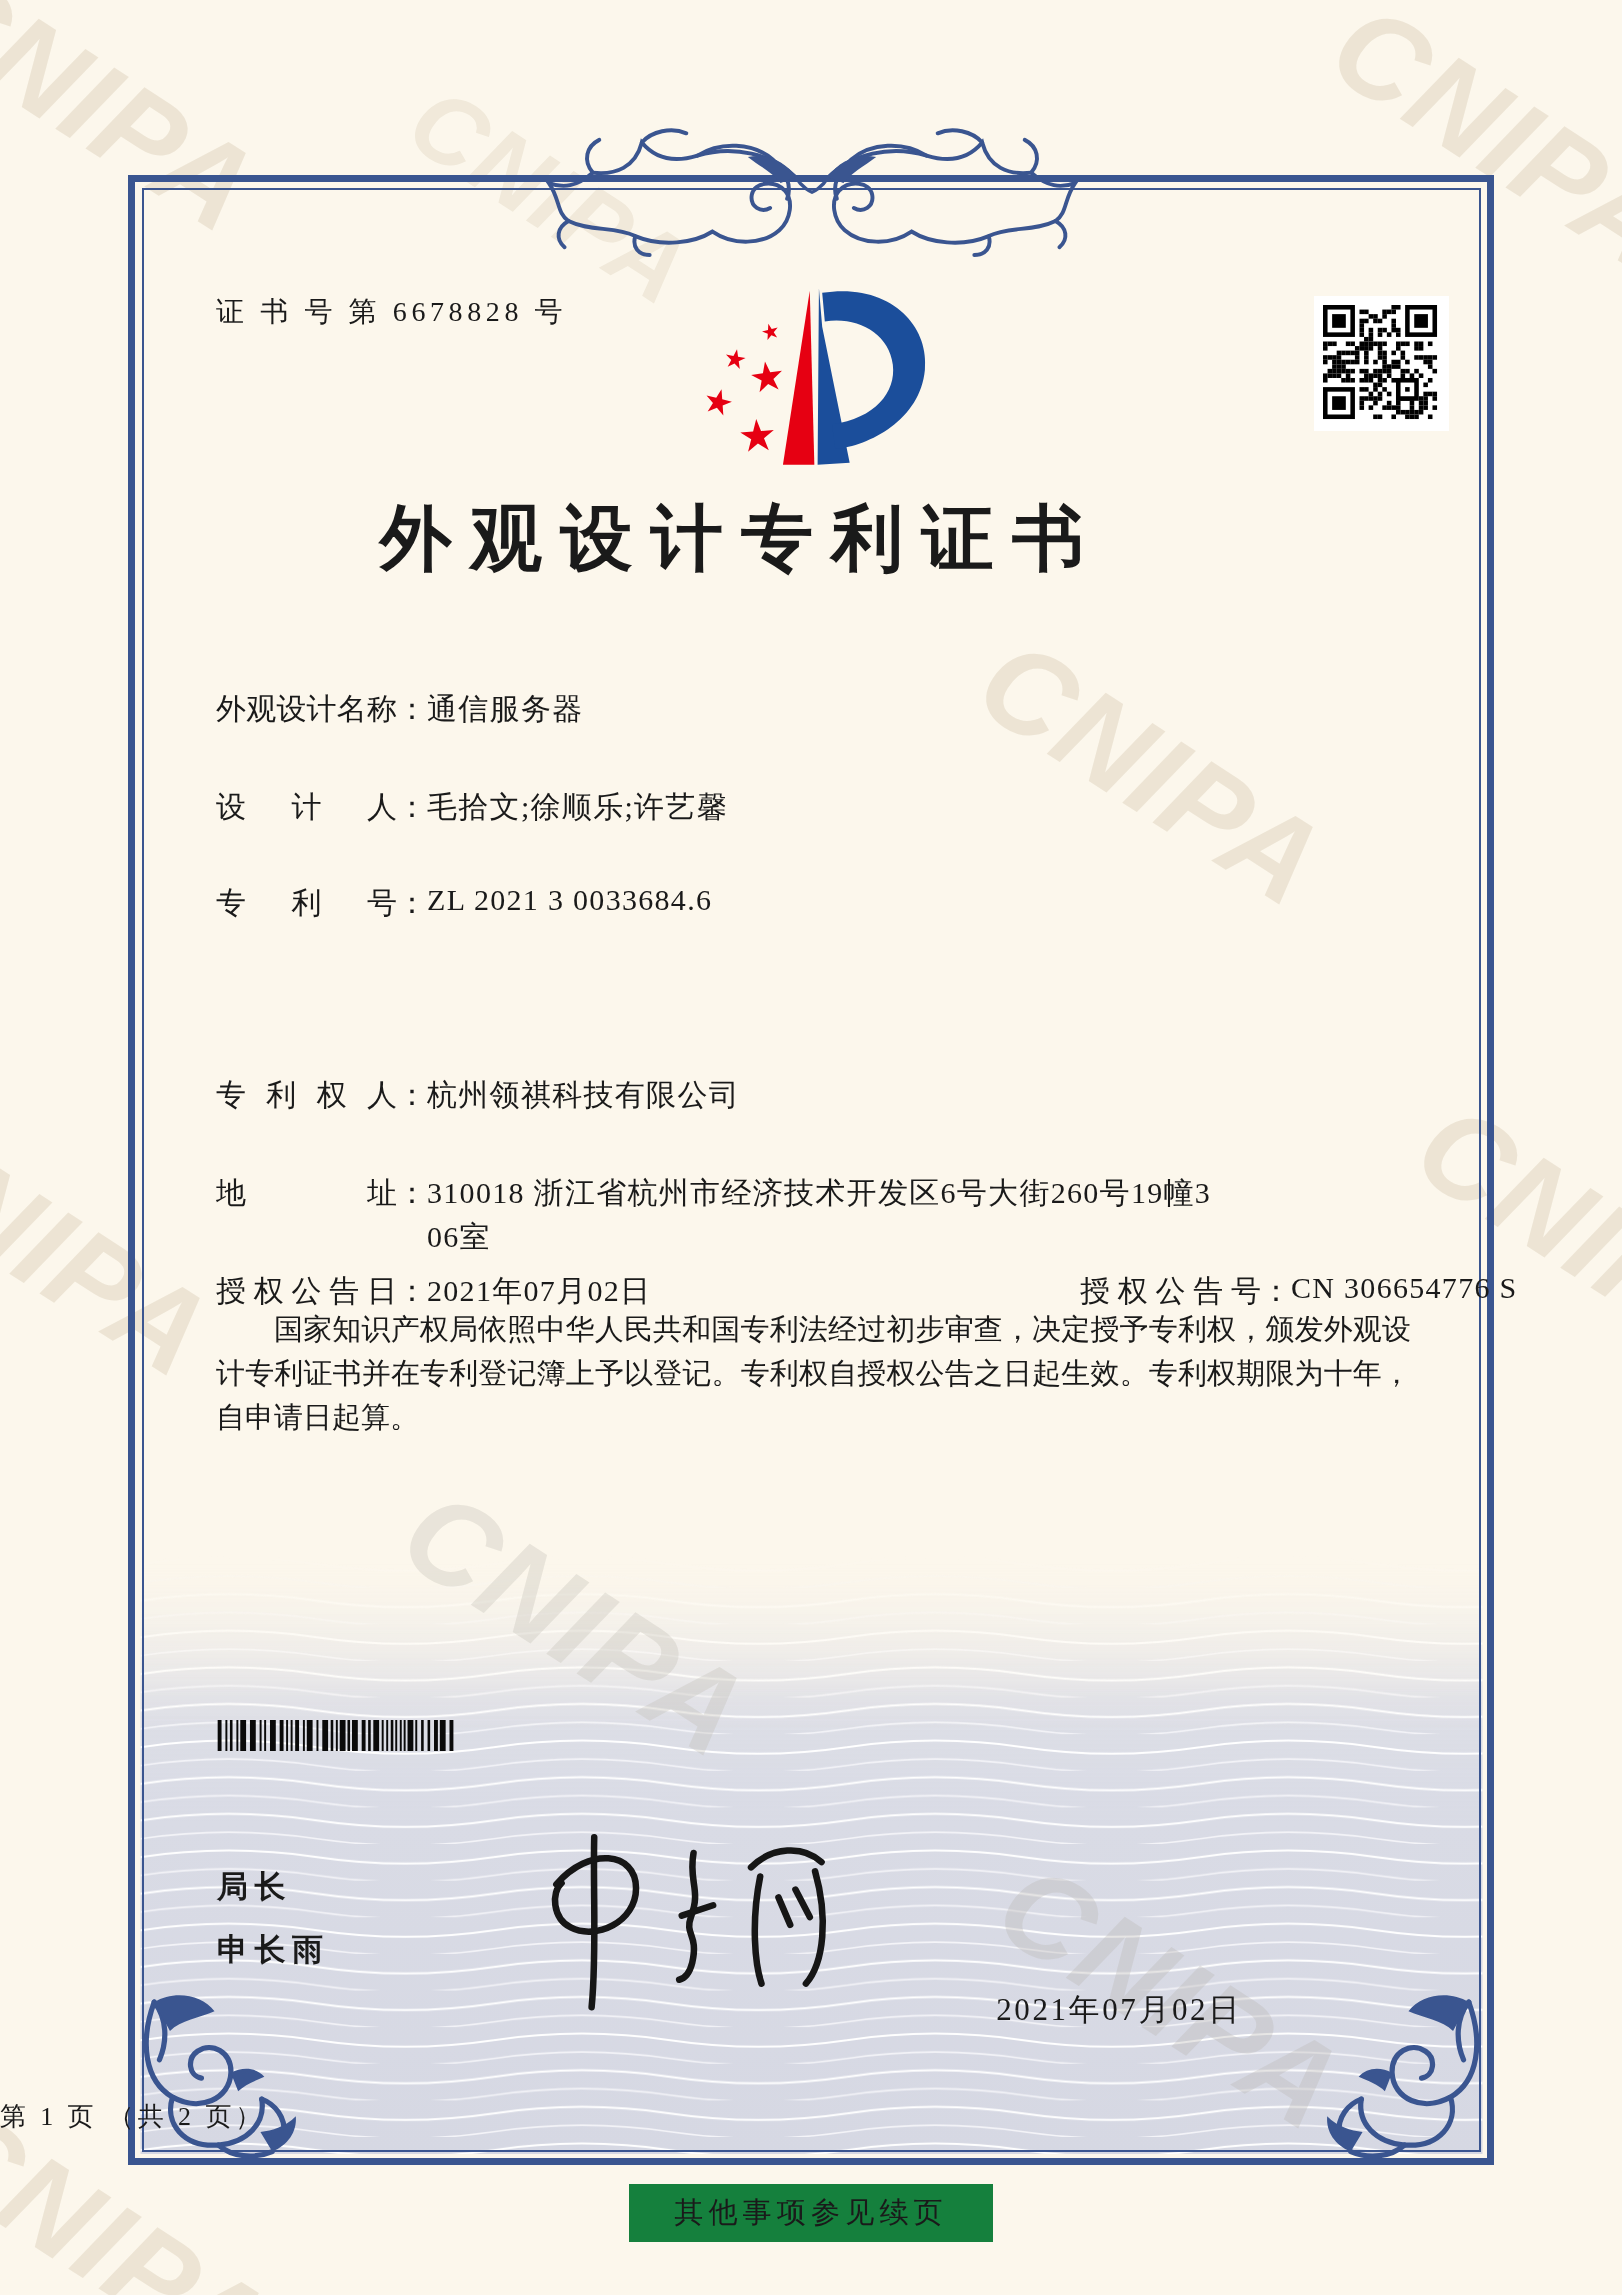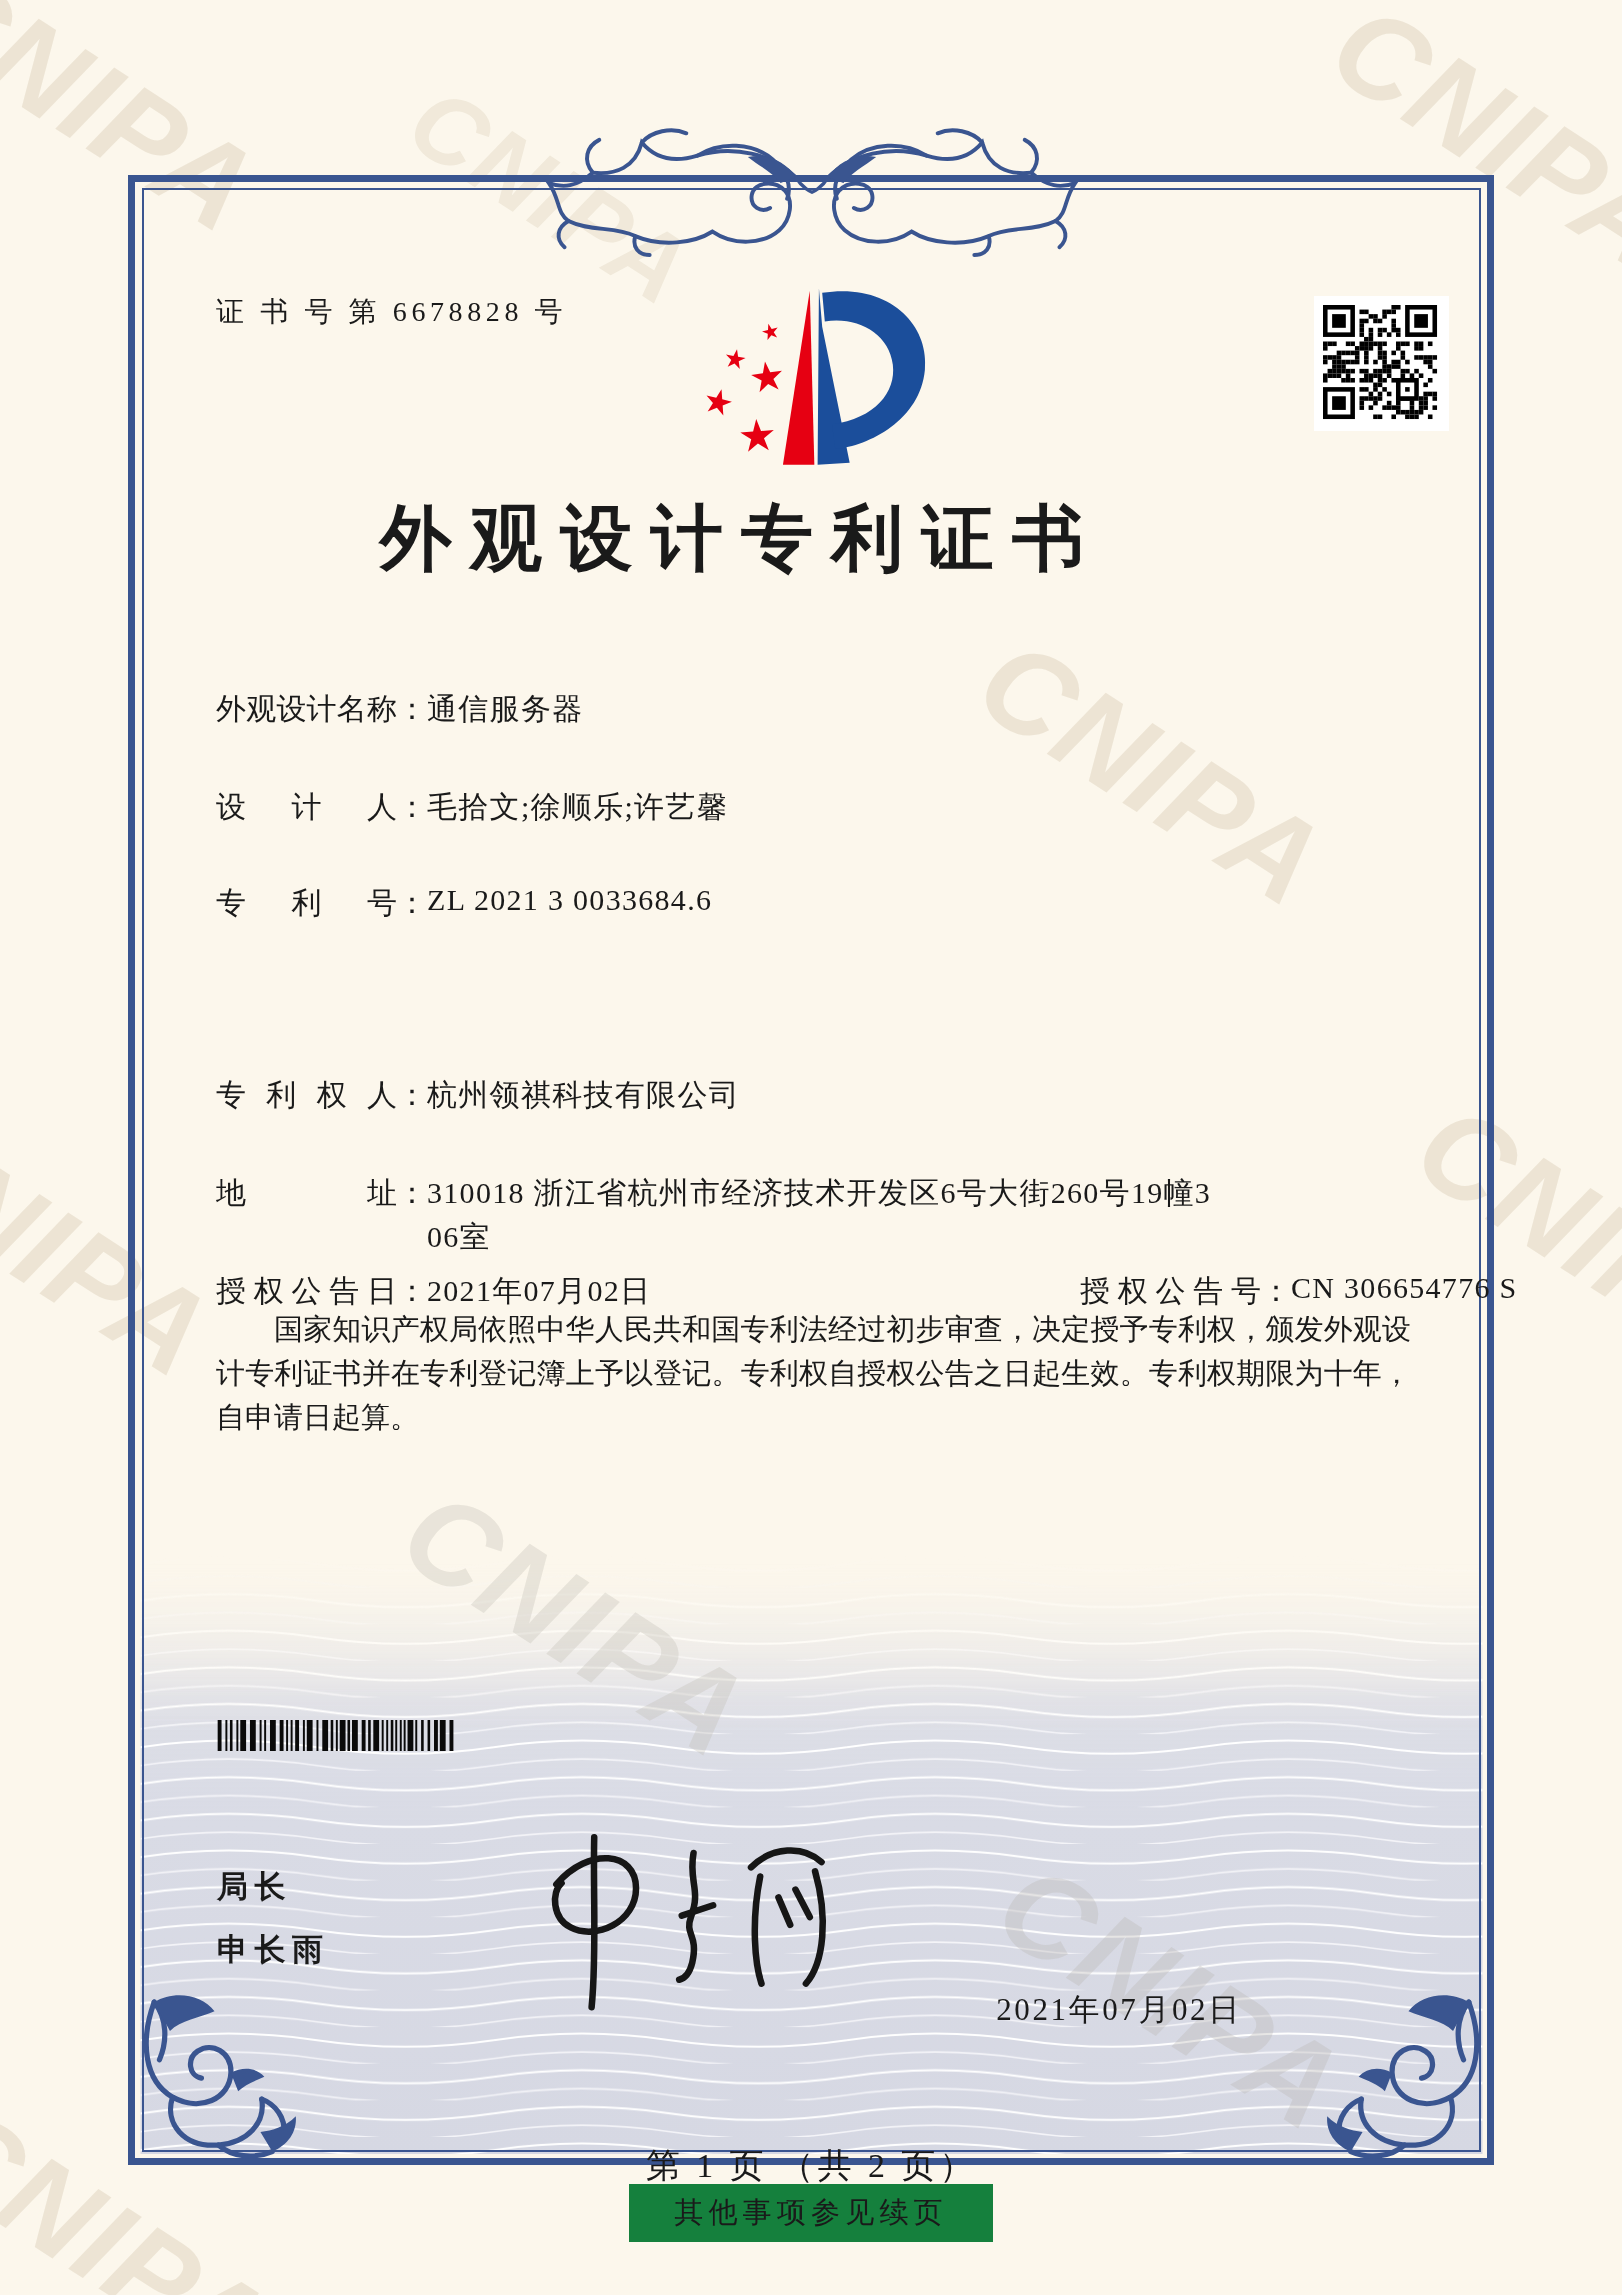--- a/index.html
+++ b/index.html
@@ -50,22 +50,22 @@
   #barcode{position:absolute;left:216px;top:1720px;z-index:5;}
   #chief-title{position:absolute;left:217px;top:1866px;font-size:31px;font-weight:600;
      font-family:"Liberation Sans","DejaVu Sans",sans-serif;letter-spacing:6.5px;z-index:5;}
   #chief-name{position:absolute;left:217px;top:1929px;font-size:31px;font-weight:600;
      font-family:Liberation Serif, serif;letter-spacing:6.5px;z-index:5;}
   #signature{position:absolute;left:497px;top:1819px;width:380px;height:196px;z-index:5;}
   #issue-date{position:absolute;left:949px;top:1989px;width:340px;text-align:center;
      font-size:31px;letter-spacing:2.6px;z-index:5;}
 
   
-  #page-info{position:absolute;left:0;top:2099px;width:1623px;text-align:center;
-     font-size:34px;letter-spacing:3.9px;z-index:5;margin-top:44px;}
+  #page-info{position:absolute;left:0;top:2099px;width:1623px;text-align:left;
+     font-size:26px;letter-spacing:3.9px;z-index:5;}
   #cont-note{position:absolute;left:629px;top:2184px;width:364px;height:58px;background:#15803d;
      z-index:5;display:flex;align-items:center;justify-content:center;
      font-size:29px;letter-spacing:5.2px;}
 </style>
 </head>
 <body>
 
 <div id="page">
 
   <div id="wave-zone">

